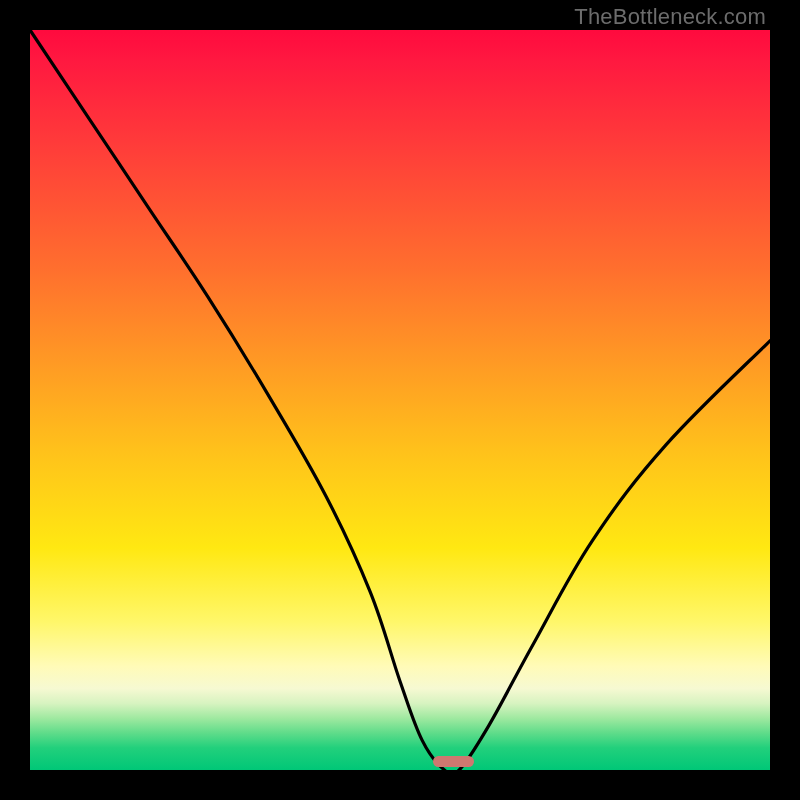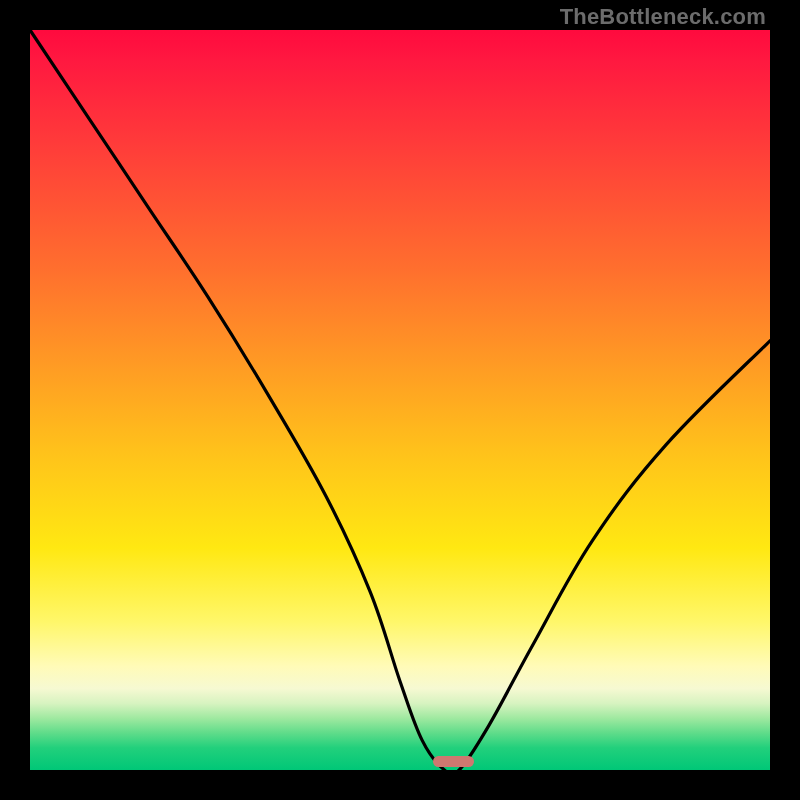--- a/index.html
+++ b/index.html
@@ -42,21 +42,21 @@
       #22d07c 97%,
       #00c777 100%
     );
   }
   .watermark {
     position: absolute;
     top: 4px;
     right: 34px;
     color: #6c6c6c;
     font-size: 22px;
-    font-weight: 700;
+    font-weight: 400;
     letter-spacing: 0.2px;
     user-select: none;
   }
   svg.curve {
     position: absolute;
     left: 0;
     top: 0;
     width: 740px;
     height: 740px;
     overflow: visible;

